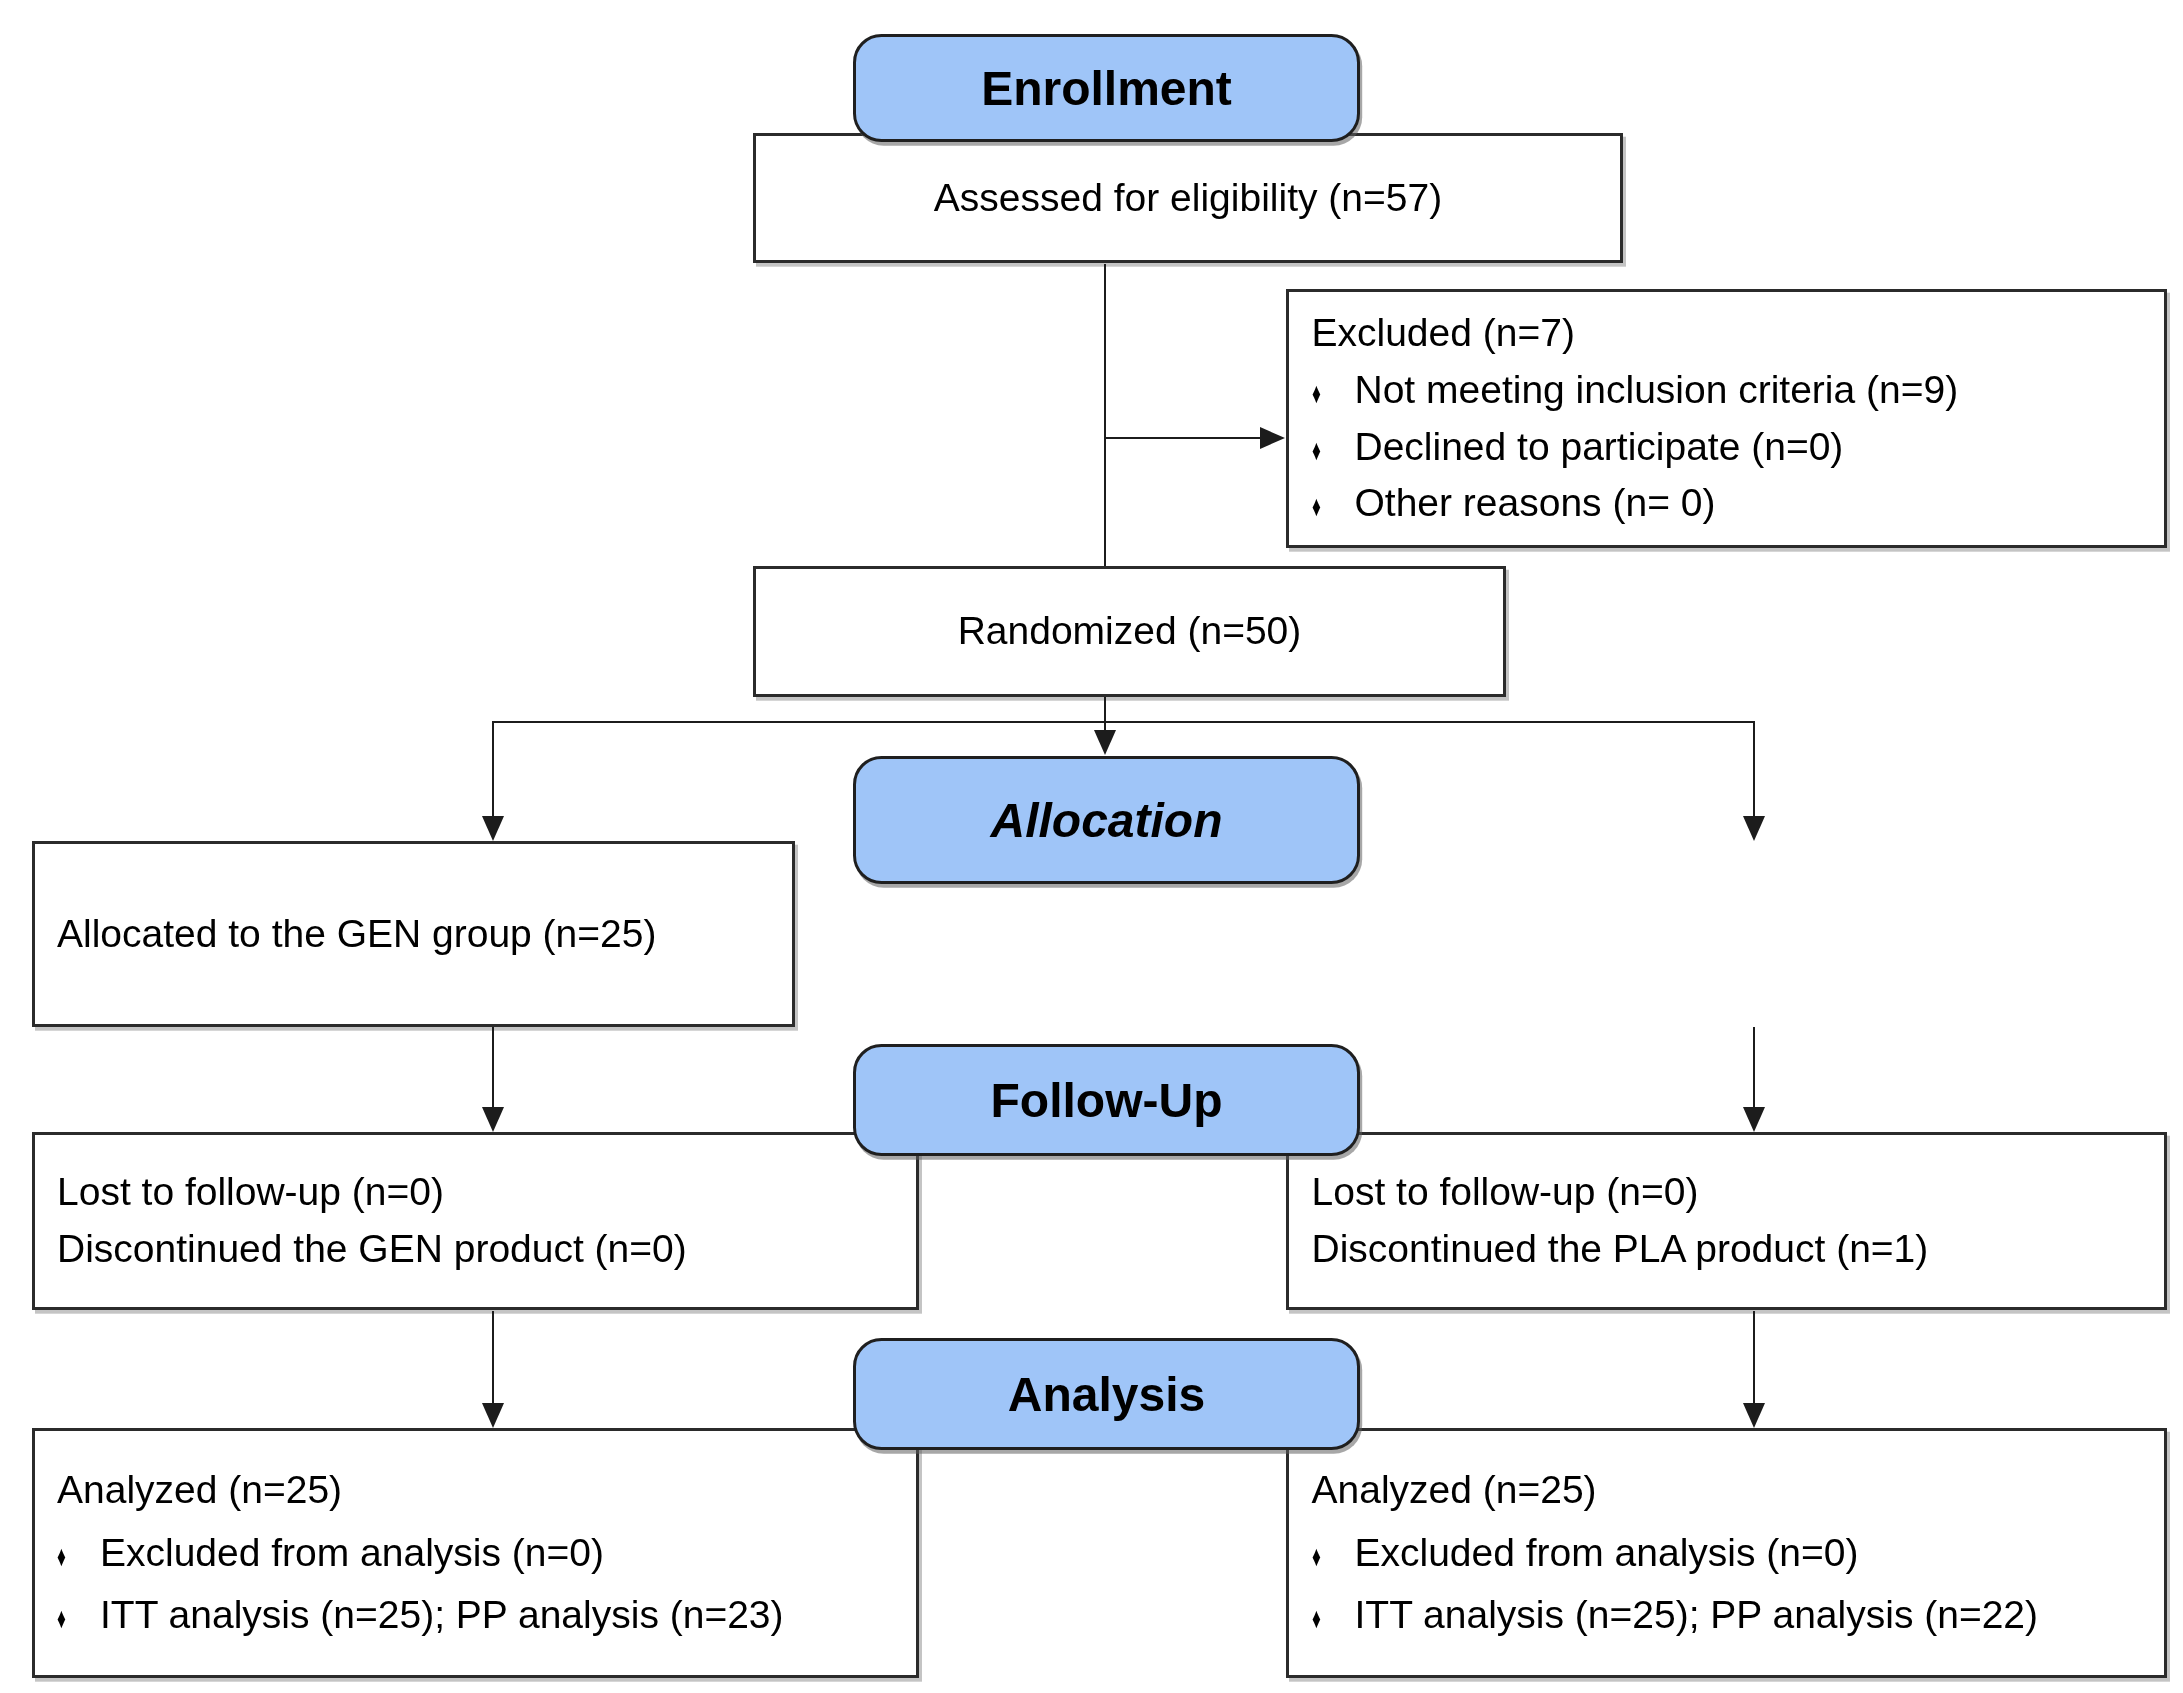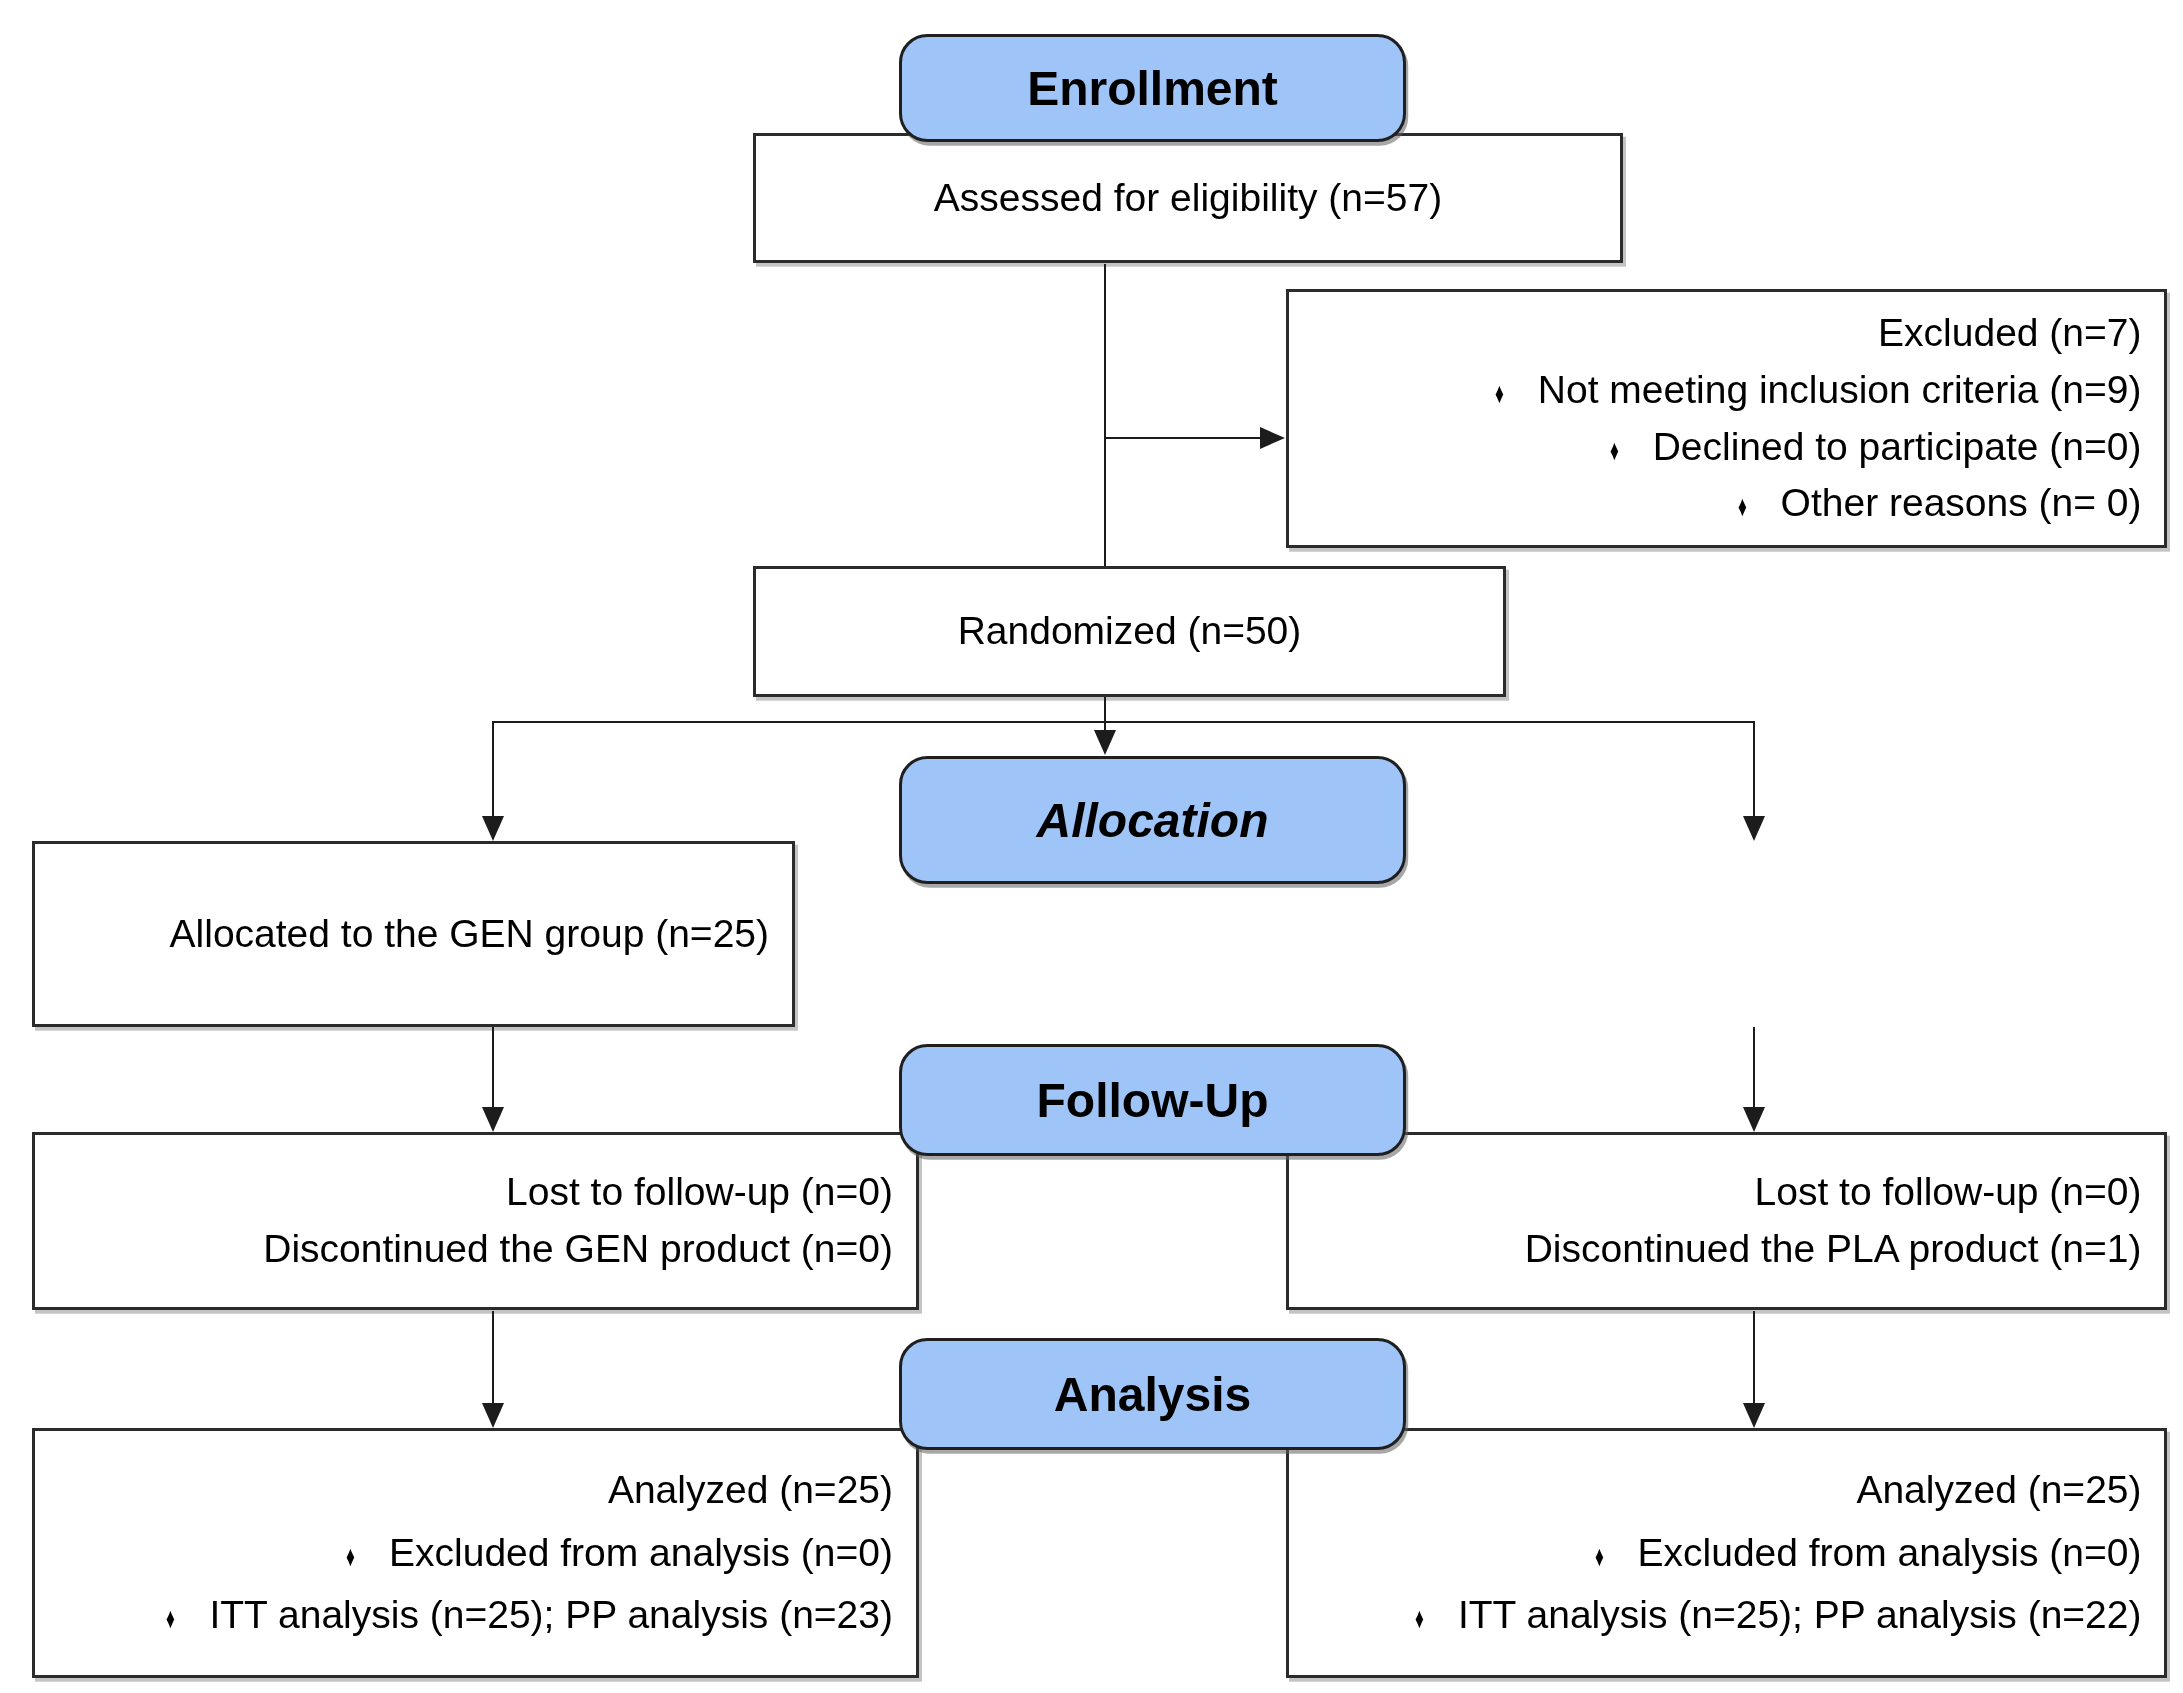--- a/index.html
+++ b/index.html
@@ -6,29 +6,27 @@
   .canvas{
     position:relative;width:2183px;height:1694px;background:#ffffff;
     font-family:"Liberation Sans", sans-serif;color:#000;overflow:hidden;
   }
   
   .stage{
     position:absolute;background:#9FC5F8;border:3px solid #1f1f1f;border-radius:28.5px;
     display:flex;align-items:center;justify-content:center;
     font-weight:bold;font-size:48px;z-index:3;box-sizing:border-box;
     box-shadow:2.2px 3.7px 0 rgba(95,95,95,.55);
-    margin-left:46px;
   }
   
   .box{
     position:absolute;background:#ffffff;border:3px solid #2b2b2b;z-index:1;
     font-size:39px;line-height:1.45;box-sizing:border-box;
     display:flex;flex-direction:column;justify-content:center;
     box-shadow:3px 3.7px 0 rgba(125,125,125,.45);
-    align-items:flex-end;
   }
   .box.center{align-items:center;text-align:center;}
   .box.roomy{line-height:1.6;}
   .tl{padding:0 22.5px;white-space:nowrap;}
   .diamond{
     display:inline-block;width:43px;font-size:0.74em;
     transform:scaleX(.6);transform-origin:left center;
   }
   
   .vline,.hline{position:absolute;background:#1c1c1c;z-index:2;}

